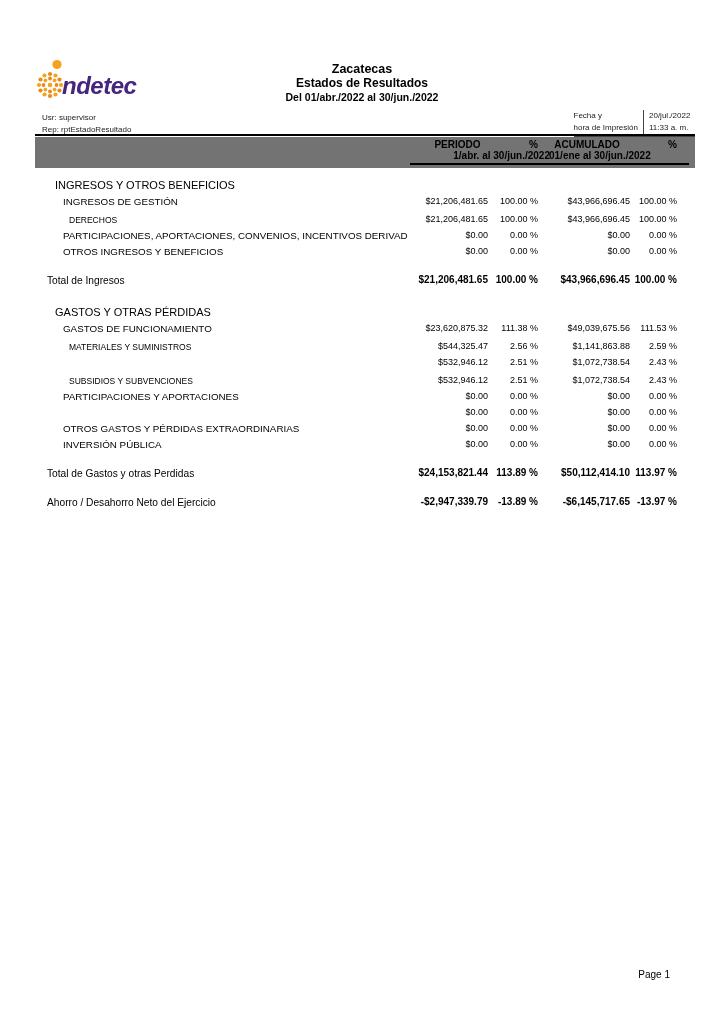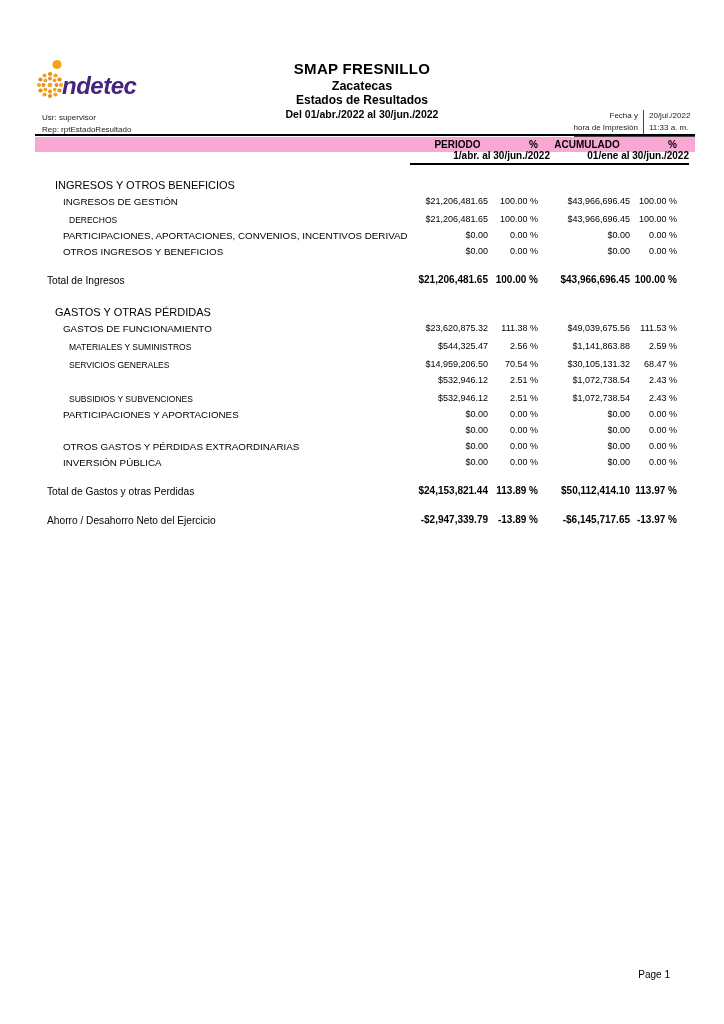--- a/index.html
+++ b/index.html
@@ -12,34 +12,34 @@
   .logo svg text { font-family:"Liberation Sans", sans-serif; }
   .title-block { position:absolute; left:0; right:0; top:61px; text-align:center; line-height:1.12; }
   .title-main   { font-size:15px; font-weight:bold; letter-spacing:.3px; }
   .title-sub    { font-size:12.5px; font-weight:bold; margin-top:1px; }
   .title-report { font-size:12px; font-weight:bold; margin-top:1px; }
   .title-range  { font-size:10.5px; font-weight:bold; margin-top:2px; }
 
   .meta-left { position:absolute; left:42px; top:112px; font-size:8px; color:#222; line-height:1.55; }
   .meta-right { position:absolute; right:29px; top:110px; display:flex; font-size:8px; color:#222;
                 border-bottom:1px solid #444; padding-bottom:2px; }
-  .meta-right .labels { text-align:right; padding-right:5px; line-height:1.5; }
+  .meta-right .labels { text-align:left; padding-right:5px; line-height:1.5; }
   .meta-right .values { border-left:1px solid #444; padding-left:5px; line-height:1.5; min-width:52px; }
 
   .rule { position:absolute; left:35px; right:29px; top:134px; height:2px; background:#000; }
 
   
-  .band { position:absolute; left:35px; right:29px; top:137px; height:15px; background:#f9a8d4; }
+  .band { position:absolute; left:35px; right:29px; top:137px; height:31px; background:#737373; }
   .band span { position:absolute; font-weight:bold; font-size:10px; white-space:nowrap; }
   .h-period { left:355px; width:135px; top:2px; text-align:center; }
   .h-ppct   { right:157px; top:2px; }
   .h-accum  { left:502px; width:100px; top:2px; text-align:center; }
   .h-apct   { right:18px; top:2px; }
   .h-pdate  { left:375px; width:140px; top:13px; text-align:right; border-bottom:2px solid #000; padding-bottom:2px; }
-  .h-adate  { left:514px; width:140px; top:13px; text-align:right; border-bottom:2px solid #000; padding-bottom:2px; }
+  .h-adate  { left:514px; width:140px; top:13px; text-align:left; border-bottom:2px solid #000; padding-bottom:2px; }
 
   
   .table-body { position:absolute; left:35px; right:29px; top:172px; }
   .trow { position:relative; display:flex; align-items:flex-end; }
   .trow .lbl { font-weight:normal; white-space:nowrap; overflow:hidden; max-width:425px; }
   .trow .num { position:absolute; bottom:1px; font-size:9px; white-space:nowrap; }
   .num.amt1 { right:207px; }
   .num.pct1 { right:157px; }
   .num.amt2 { right:65px; }
   .num.pct2 { right:18px; }
@@ -85,21 +85,20 @@
         <circle cx="14" cy="20.5" r="1.9" fill="#E98A1B"></circle>
           <circle cx="18.6" cy="22.4" r="1.9"></circle>
         <circle cx="14" cy="27" r="2.3"></circle>
         <circle cx="21" cy="6.5" r="4.6"></circle>
       </g>
       <text x="26" y="36" font-size="24" font-weight="bold" font-style="italic" fill="#45257E" letter-spacing="-0.5">ndetec</text>
     </svg>
   </div>
 
   <div class="title-block">
-    <div class="title-main">SMAP FRESNILLO</div>
     <div class="title-sub">Zacatecas</div>
     <div class="title-report">Estados de Resultados</div>
     <div class="title-range">Del 01/abr./2022 al 30/jun./2022</div>
   </div>
 
   <div class="meta-left">
     <div>Usr: supervisor</div>
     <div>Rep: rptEstadoResultado</div>
   </div>
 
@@ -174,27 +173,20 @@
         <span class="num amt2">$49,039,675.56</span>
         <span class="num pct2">111.53 %</span>
       </div>
       <div class="trow sub">
         <span class="lbl">MATERIALES Y SUMINISTROS</span>
         <span class="num amt1">$544,325.47</span>
         <span class="num pct1">2.56 %</span>
         <span class="num amt2">$1,141,863.88</span>
         <span class="num pct2">2.59 %</span>
       </div>
-      <div class="trow sub">
-        <span class="lbl">SERVICIOS GENERALES</span>
-        <span class="num amt1">$14,959,206.50</span>
-        <span class="num pct1">70.54 %</span>
-        <span class="num amt2">$30,105,131.32</span>
-        <span class="num pct2">68.47 %</span>
-      </div>
       <div class="trow item">
         <span class="num amt1">$532,946.12</span>
         <span class="num pct1">2.51 %</span>
         <span class="num amt2">$1,072,738.54</span>
         <span class="num pct2">2.43 %</span>
       </div>
       <div class="trow sub">
         <span class="lbl">SUBSIDIOS Y SUBVENCIONES</span>
         <span class="num amt1">$532,946.12</span>
         <span class="num pct1">2.51 %</span>

